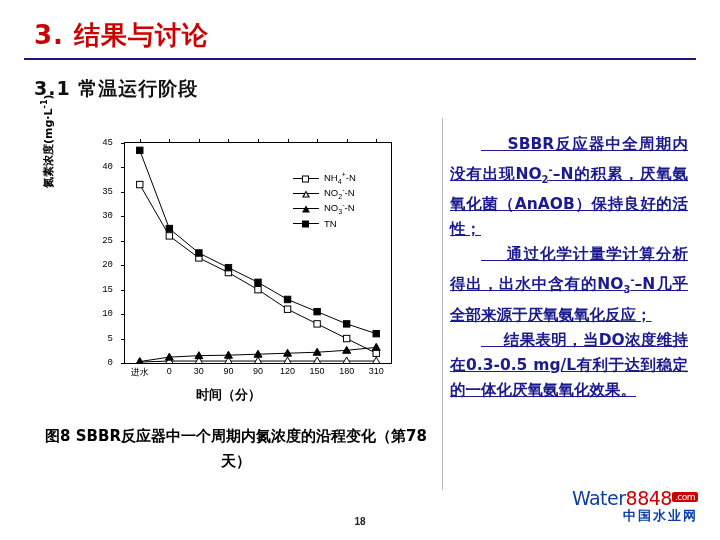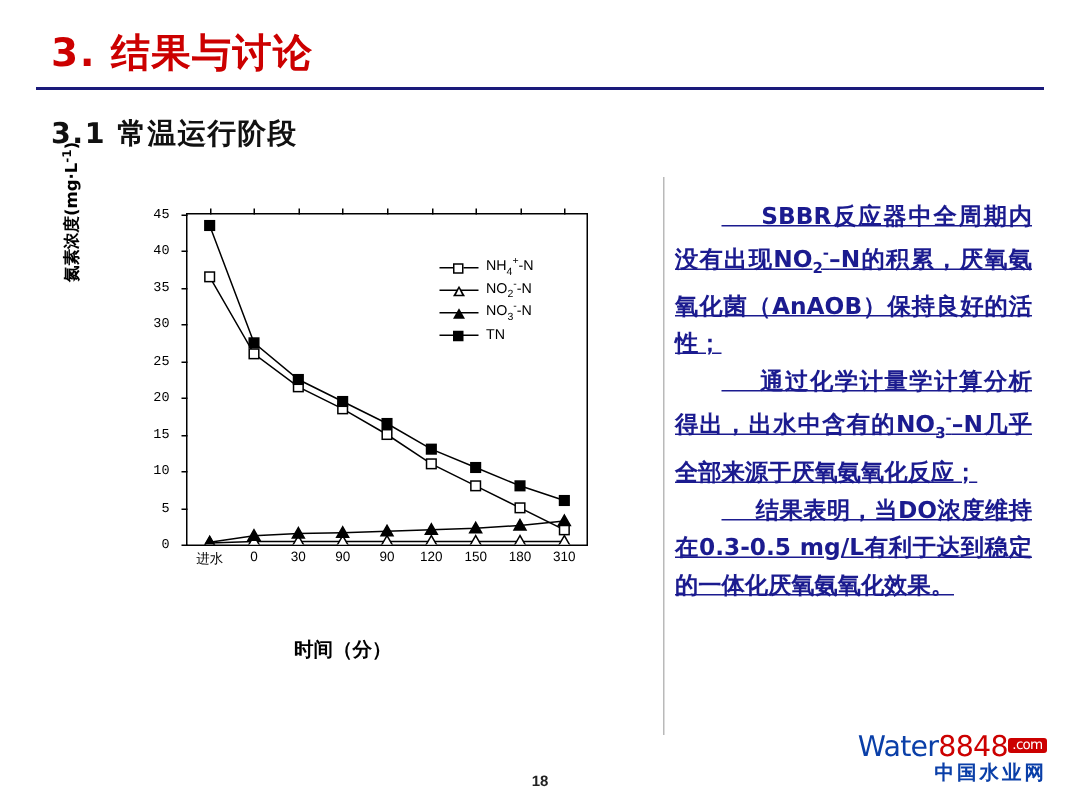--- a/index.html
+++ b/index.html
@@ -62,21 +62,20 @@
     font-weight:bold;
     font-family:"DejaVu Sans", sans-serif;
     white-space:nowrap;
   }
   .x-title {
     position:absolute;
     left:150px; top:258px;
     font-size:13px;
     font-weight:bold;
     font-family:"DejaVu Sans", sans-serif;
-    margin-top:38px;
   }
   .ytick {
     position:absolute;
     right:100%;
     margin-right:12px;
     font-size:9px;
     font-family:Liberation Mono, monospace;
     transform:translateY(-50%);
     white-space:nowrap;
   }
@@ -357,20 +356,21 @@
         <div class="xtick-mark" style="left: 192.111px;"></div>
         <div class="xtick" style="left: 221.667px;">180</div>
         <div class="xtick-mark" style="left: 221.667px;"></div>
         <div class="xtick" style="left: 251.222px;">310</div>
         <div class="xtick-mark" style="left: 251.222px;"></div>
       </div>
 
     <div class="x-title">时间（分）</div>
   </div>
 
+  <div class="caption">图8 SBBR反应器中一个周期内氮浓度的沿程变化（第78天）</div>
 
   <div class="right-text">
     <p>&nbsp;&nbsp;&nbsp;&nbsp;SBBR反应器中全周期内没有出现NO<sub>2</sub><sup>-</sup>–N的积累，厌氧氨氧化菌（AnAOB）保持良好的活性；</p>
     <p>&nbsp;&nbsp;&nbsp;&nbsp;通过化学计量学计算分析得出，出水中含有的NO<sub>3</sub><sup>-</sup>–N几乎全部来源于厌氧氨氧化反应；</p>
     <p>&nbsp;&nbsp;&nbsp;&nbsp;结果表明，当DO浓度维持在0.3-0.5 mg/L有利于达到稳定的一体化厌氧氨氧化效果。</p>
   </div>
 
   <div class="page-num">18</div>
 
   <div class="logo">

